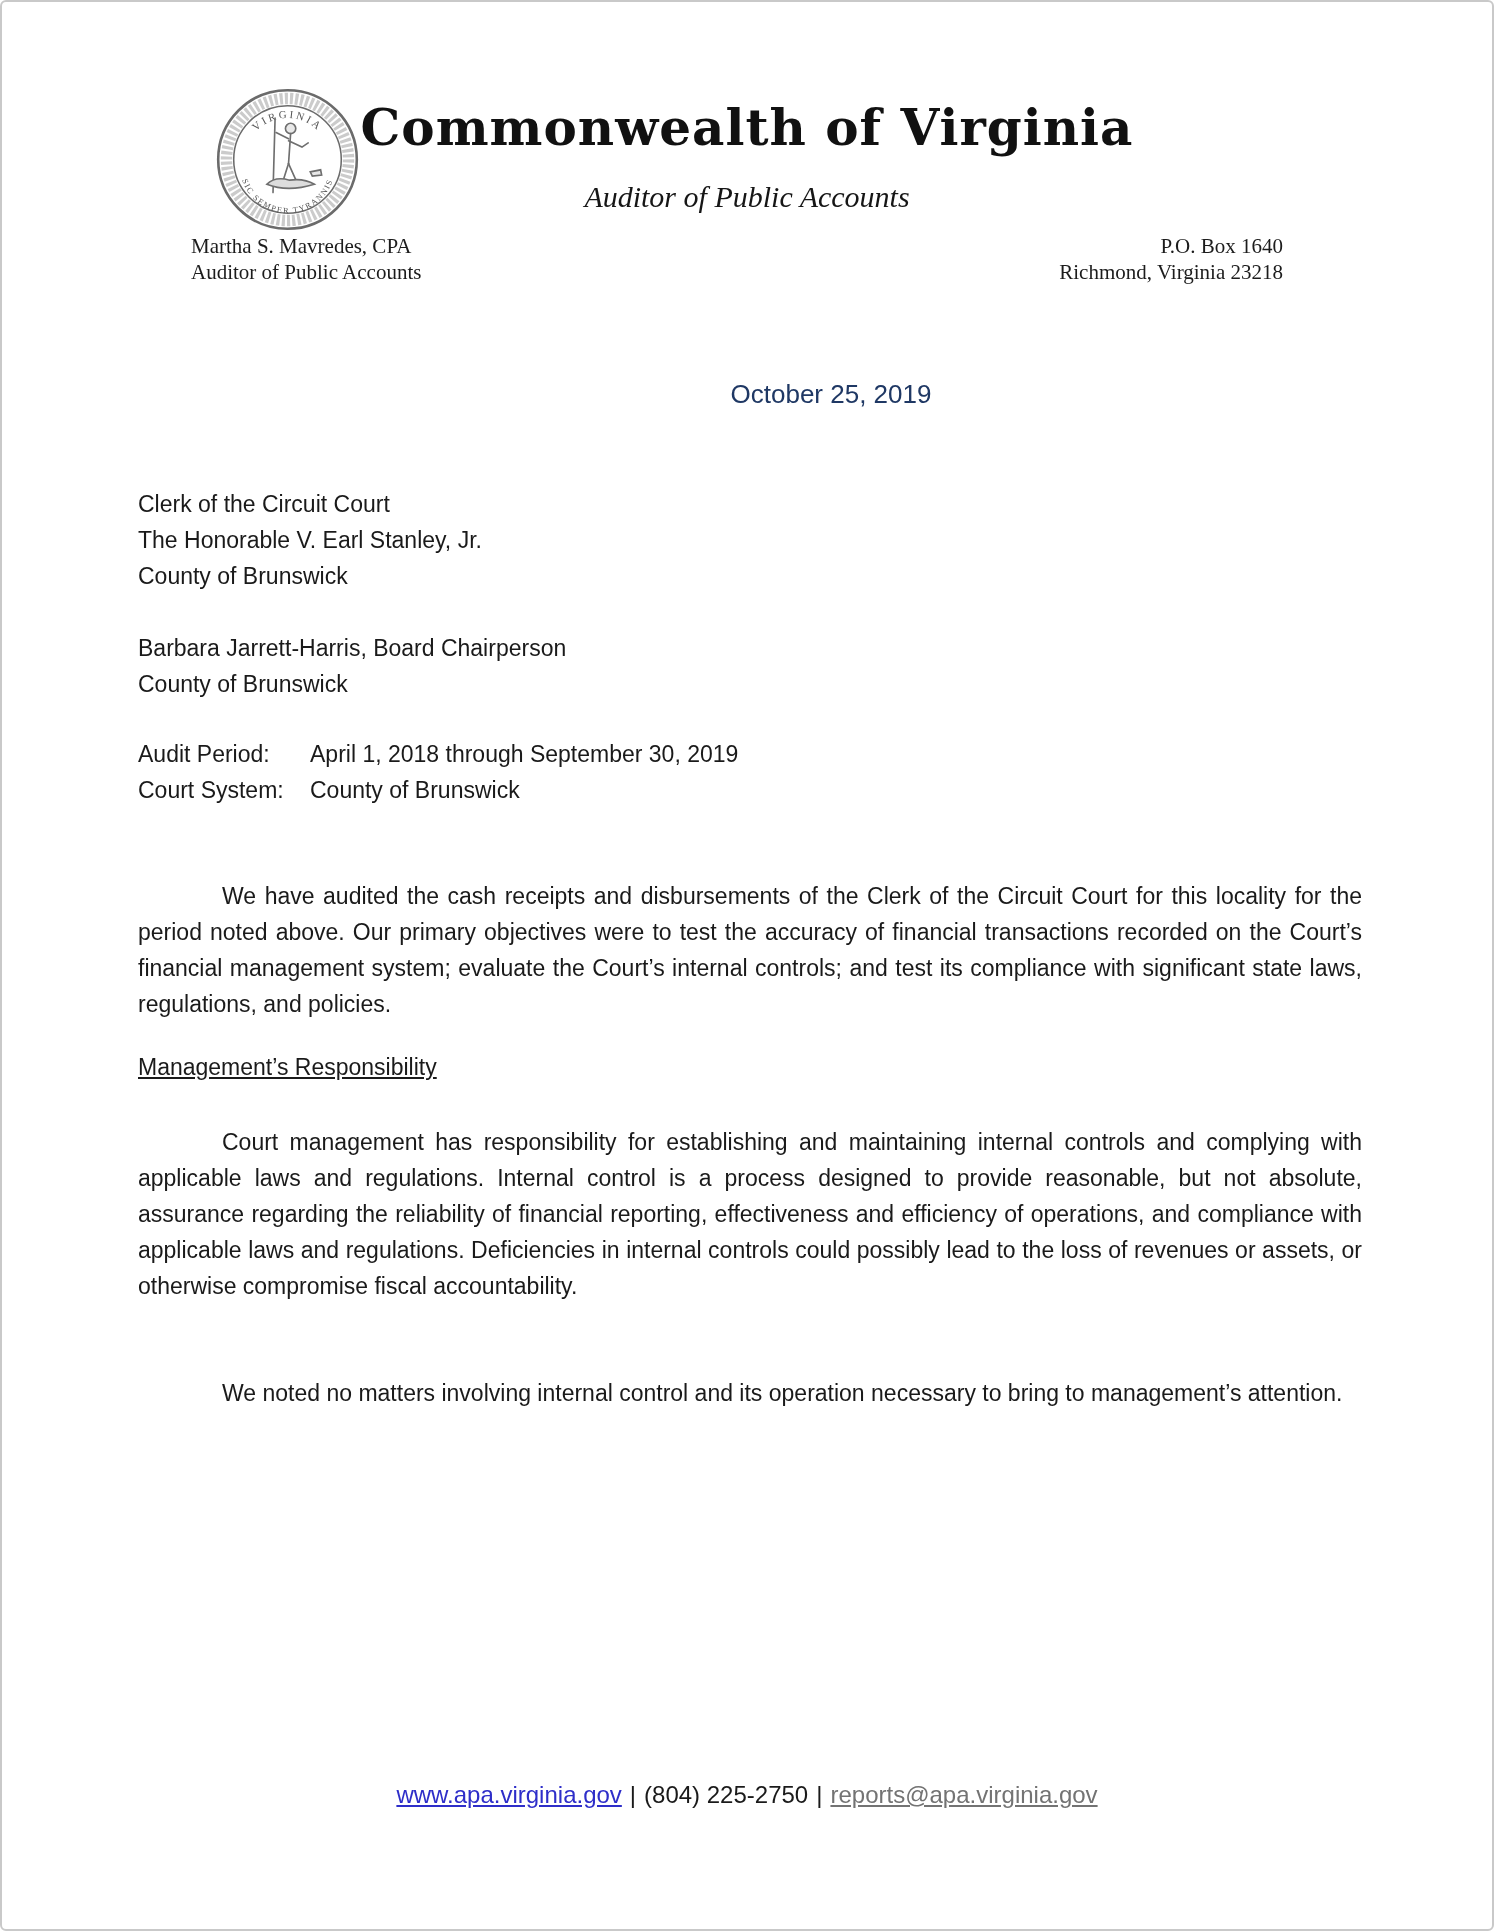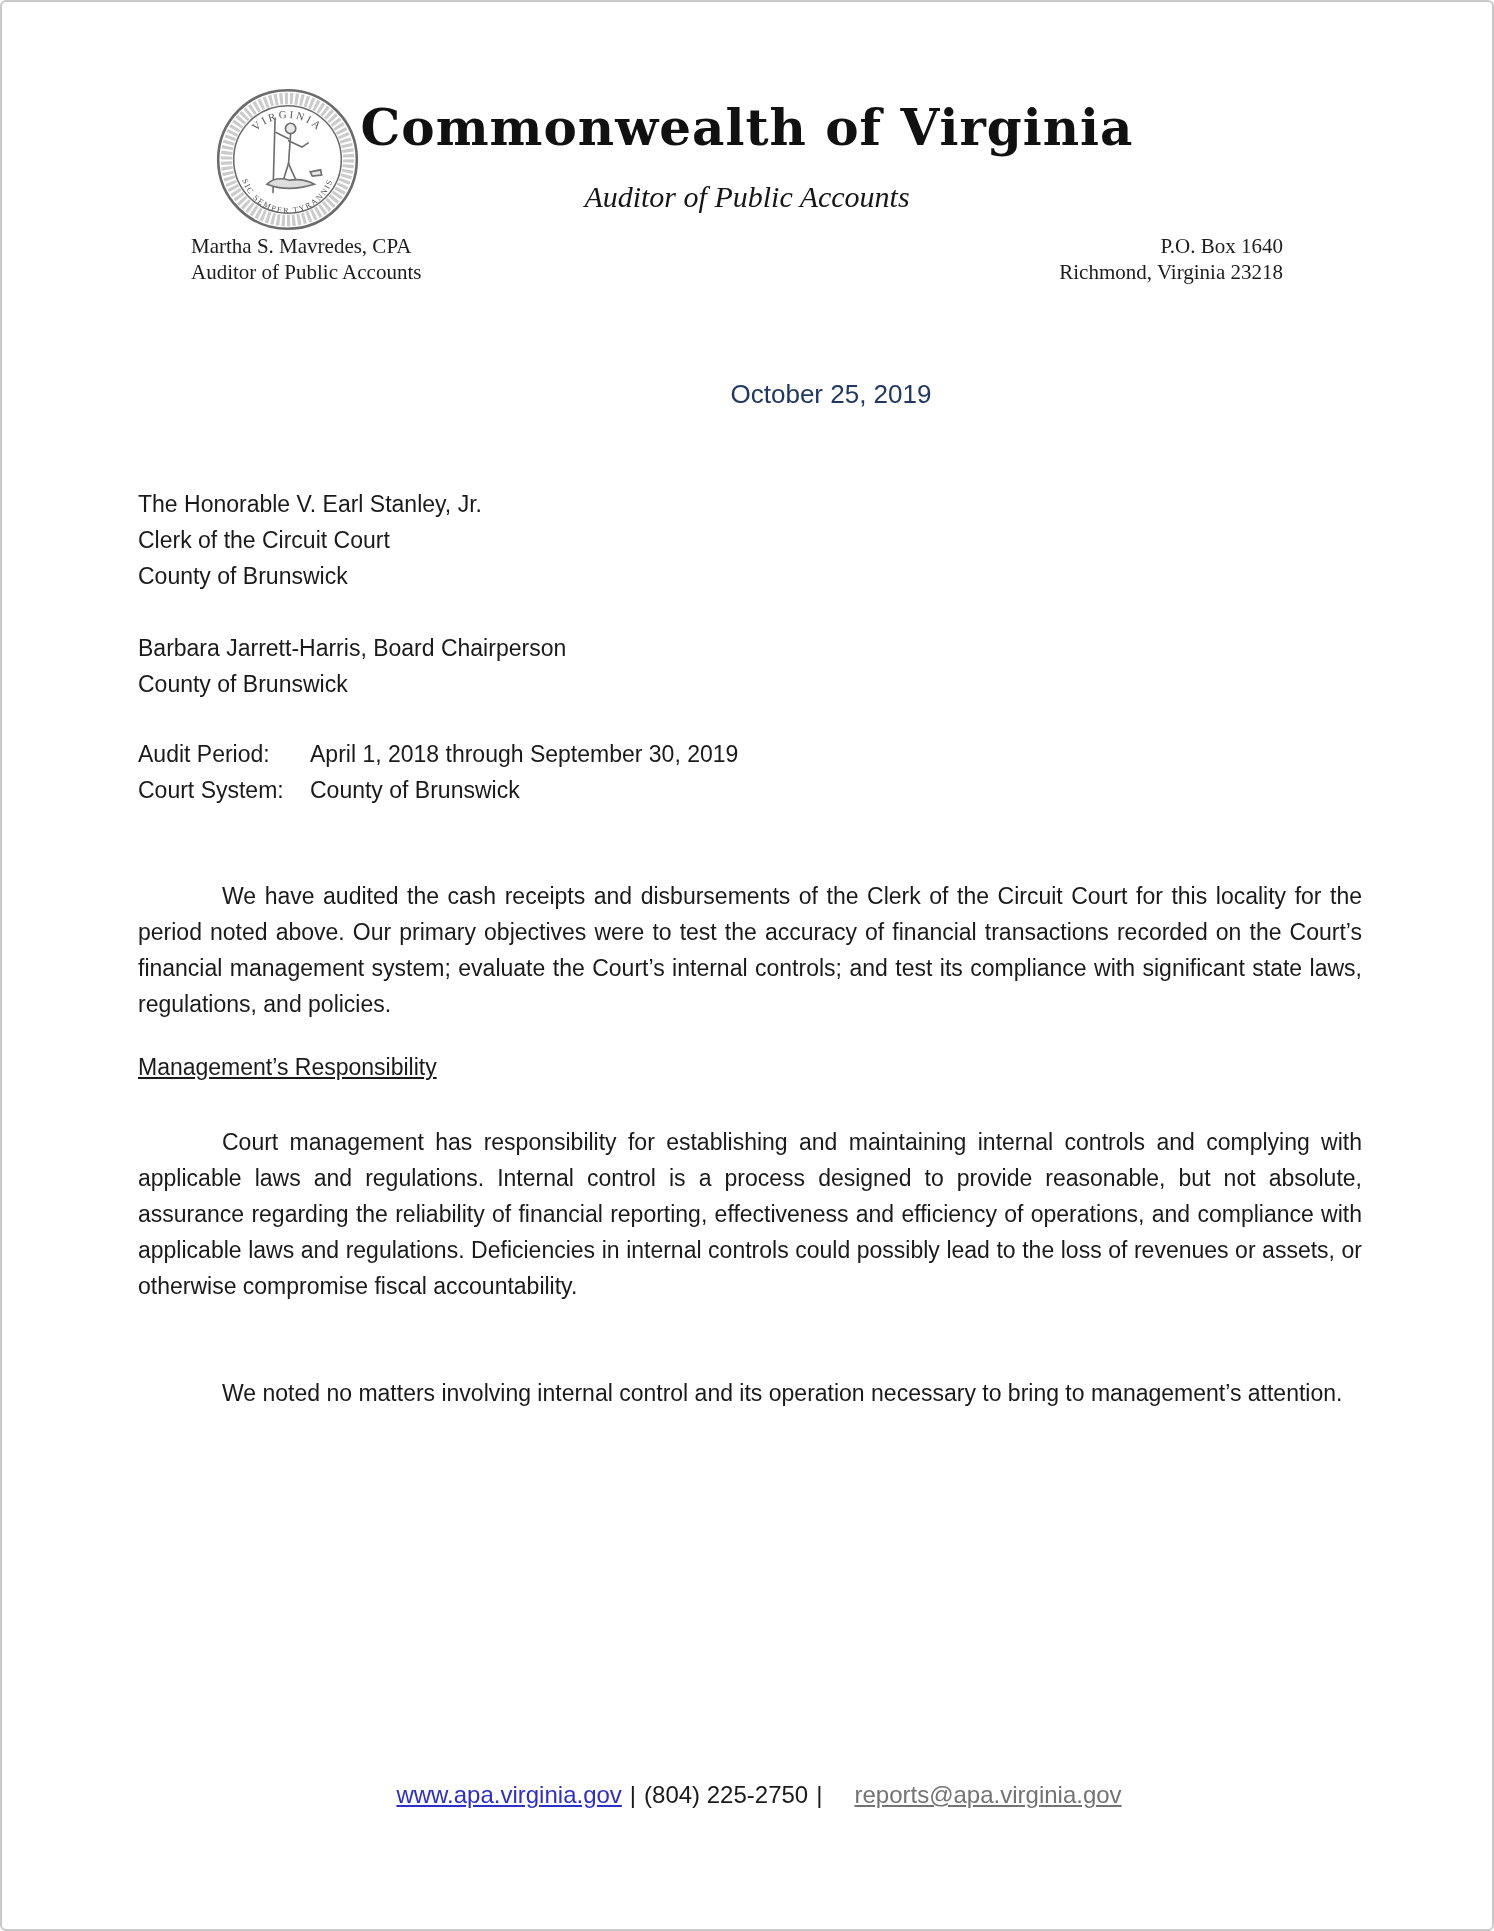--- a/index.html
+++ b/index.html
@@ -104,21 +104,20 @@
   .footer {
     position: absolute;
     left: 0; right: 0;
     top: 1779px;
     text-align: center;
     font-size: 24px;
     color: #1a1a1a;
   }
   .footer a {
     text-decoration: underline;
-    margin-left: 24px;
   }
   .footer .sep { padding: 0 8px; }
 </style>
 </head>
 <body>
 
 <div class="page">
 
   <svg class="seal" viewBox="0 0 140 145" xmlns="http://www.w3.org/2000/svg">
     <defs>
@@ -157,22 +156,22 @@
   </div>
 
   <div class="address-block">
     <div>P.O. Box 1640</div>
     <div>Richmond, Virginia 23218</div>
   </div>
 
   <div class="date-line" style="color:#1f3864">October 25, 2019</div>
 
   <div class="block addr1">
+    <div>Clerk of the Circuit Court</div>
     <div>The Honorable V. Earl Stanley, Jr.</div>
-    <div>Clerk of the Circuit Court</div>
     <div>County of Brunswick</div>
   </div>
 
   <div class="block addr2">
     <div>Barbara Jarrett-Harris, Board Chairperson</div>
     <div>County of Brunswick</div>
   </div>
 
   <div class="block audit">
     <div>

